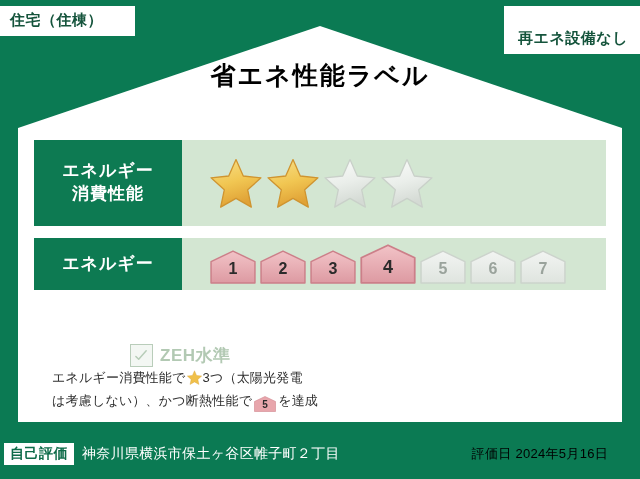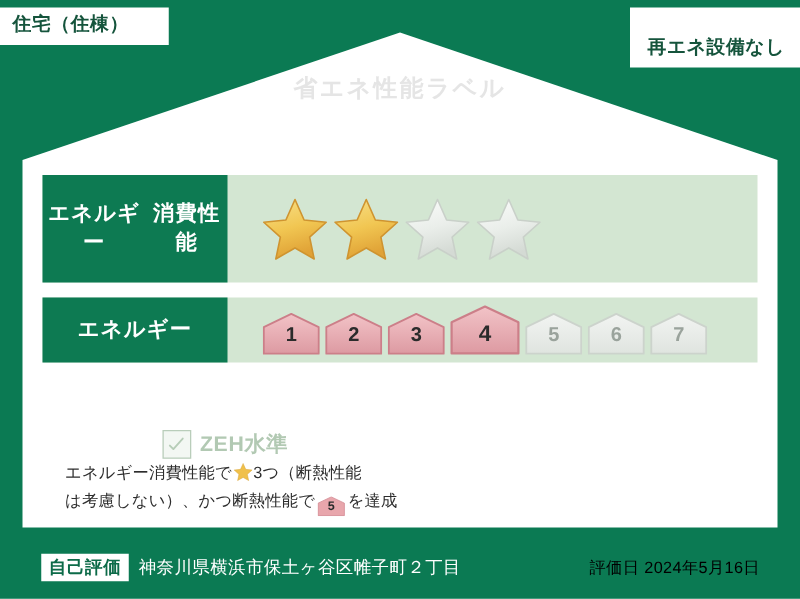--- a/index.html
+++ b/index.html
@@ -68,23 +68,23 @@
   }
   .title-sub {
     font-size: 13px;
     font-weight: bold;
     color: #0b7a53;
     letter-spacing: 1.5px;
     line-height: 1.2;
   }
   .title-main {
     margin-top: 7px;
-    font-size: 19px;
-    font-weight: bold;
-    color: #e5e5e5;
+    font-size: 25px;
+    font-weight: bold;
+    color: #000000;
     letter-spacing: 2px;
     line-height: 1.15;
   }
 
   
   .row {
     position: absolute;
     left: 34px;
     width: 572px;
     display: flex;
@@ -95,25 +95,25 @@
   .row-insul  { top: 238px; height: 52px; }
 
   .row-label {
     flex: 0 0 148px;
     background: #0d7a52;
     color: #ffffff;
     font-size: 17px;
     font-weight: bold;
     letter-spacing: 1px;
     display: flex;
-    flex-direction: row;
+    flex-direction: column;
     align-items: center;
     justify-content: center;
     line-height: 1.35;
-    text-align: center;
+    text-align: left;
   }
   .row-body {
     flex: 1 1 auto;
     display: flex;
     align-items: center;
     justify-content: flex-start;
     padding-left: 28px;
   }
 
   
@@ -212,21 +212,21 @@
   .footer {
     position: absolute;
     left: 0;
     top: 437px;
     width: 640px;
     height: 34px;
     display: flex;
     align-items: center;
   }
   .footer-badge {
-    margin-left: 33px;
+    margin-left: 4px;
     background: #ffffff;
     color: #0d6b49;
     font-size: 14px;
     font-weight: bold;
     letter-spacing: 0.5px;
     padding: 2px 6px 3px 6px;
     line-height: 1.2;
     white-space: nowrap;
   }
   .footer-address {
@@ -413,21 +413,21 @@
       <div class="zeh-box">
         <svg viewBox="0 0 16 16">
           <polyline points="2,9 5,12 13,3" fill="none" stroke="#b7cdb8" stroke-width="1.6" stroke-linecap="round" stroke-linejoin="round"></polyline>
         </svg>
       </div>
       <div class="zeh-text">ZEH水準</div>
     </div>
     <div class="zeh-desc">
       <span>エネルギー消費性能で</span><svg class="inline-star" viewBox="0 0 40 40">
         <polygon points="20,2 25.6,14.6 39.2,16 29,25.2 31.8,38.6 20,31.8 8.2,38.6 11,25.2 0.8,16 14.4,14.6" fill="#f0c04a" stroke="#d9a43a" stroke-width="1"></polygon>
-      </svg><span>3つ（断熱性能</span><br>
+      </svg><span>3つ（太陽光発電</span><br>
       <span>は考慮しない）、かつ断熱性能で</span><span class="inline-chip">
         <svg viewBox="0 0 44 32">
           <polygon points="22,1 43,11 43,31 1,31 1,11" fill="#e8a6ac" stroke="#d2868f" stroke-width="1.2"></polygon>
         </svg>
         <span>5</span>
       </span><span>を達成</span>
     </div>
   </div>
 
   <div class="footer">

